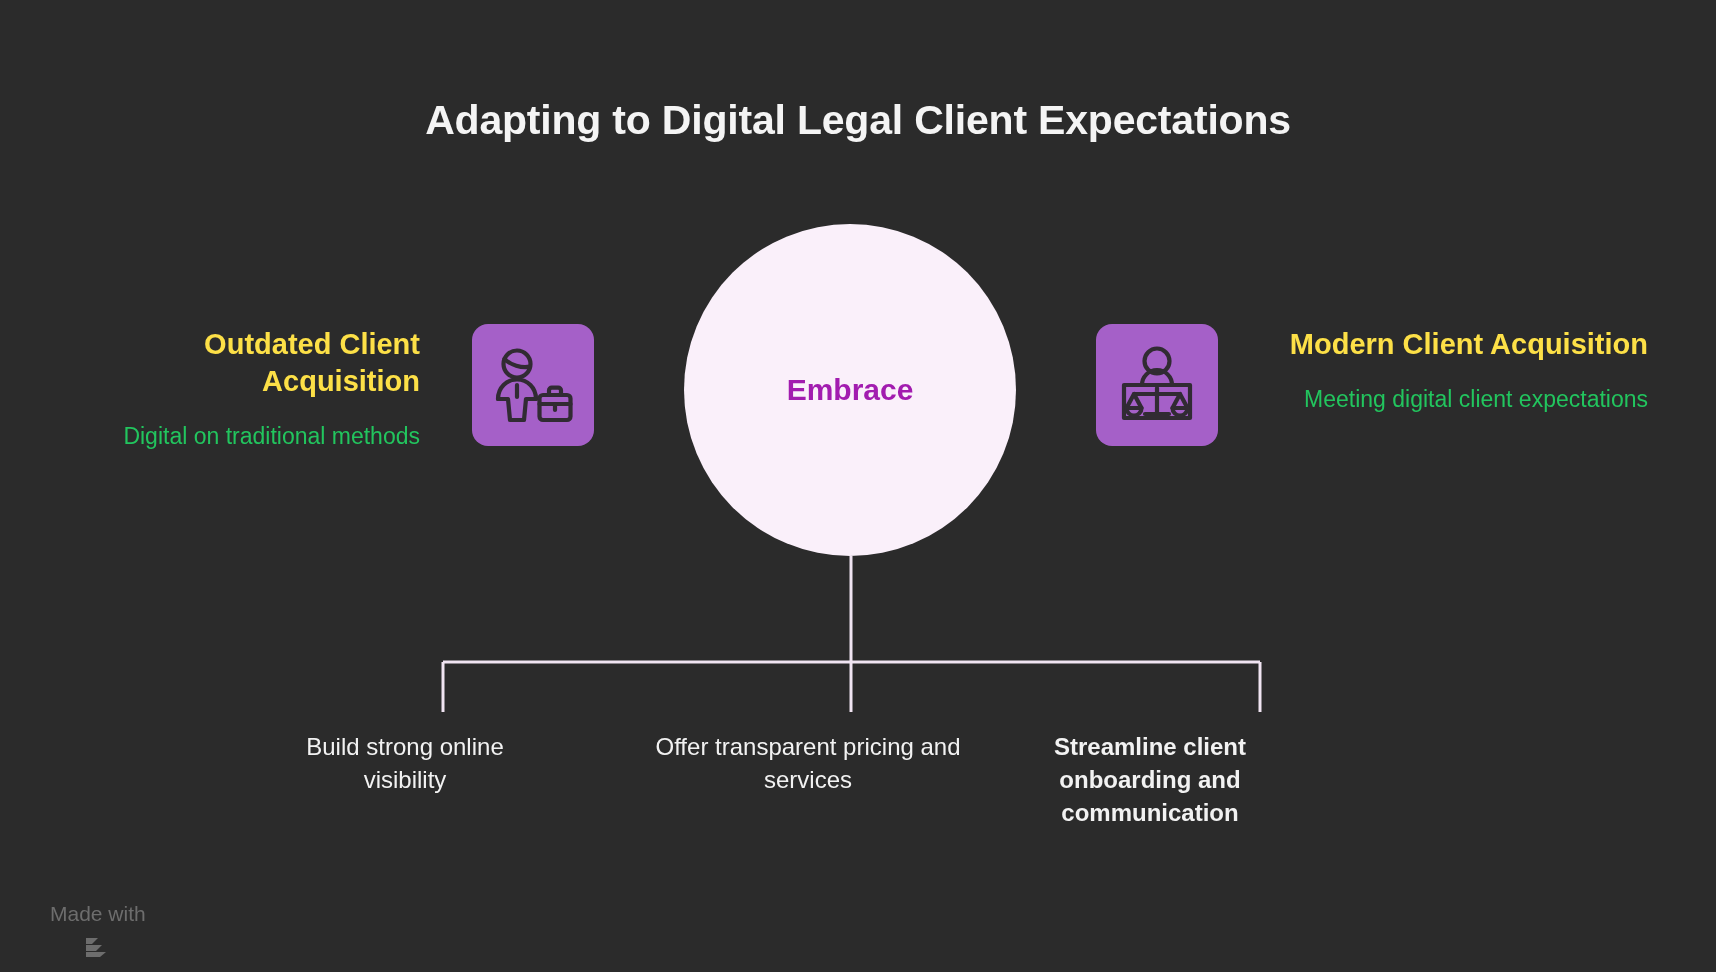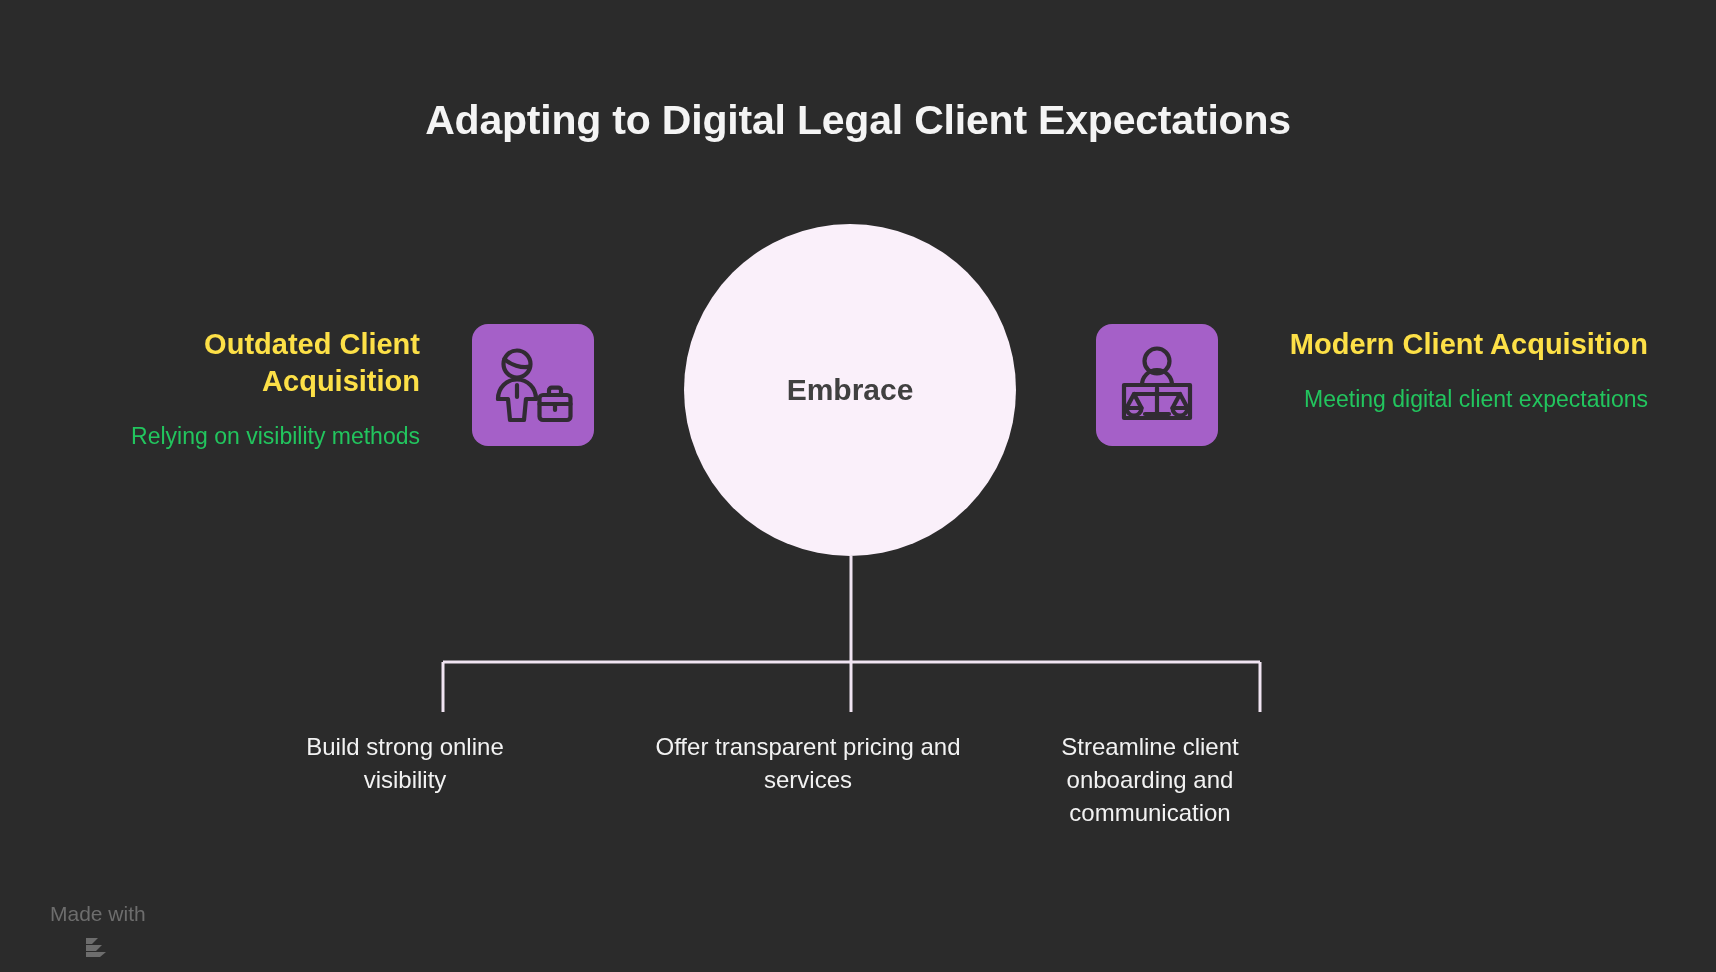--- a/index.html
+++ b/index.html
@@ -57,21 +57,21 @@
   
   .center-circle {
     position:absolute;
     left:684px; top:224px;
     width:332px; height:332px;
     border-radius:50%;
     background:#faf0fa;
     display:flex; align-items:center; justify-content:center;
   }
   .center-label {
-    color:#404040;
+    color:#a21caf;
     font-size:30px;
     font-weight:bold;
     text-align:center;
     line-height:1.32;
     padding:0 26px;
   }
 
   
   .connectors { position:absolute; left:0; top:0; width:1716px; height:972px; pointer-events:none; }
 
@@ -79,21 +79,21 @@
   .leaf {
     position:absolute;
     color:#f2f2f2;
     font-size:24px;
     font-weight:normal;
     line-height:1.38;
     text-align:center;
   }
   .leaf-1 { left:270px; top:730px; width:270px; }
   .leaf-2 { left:645px; top:730px; width:326px; }
-  .leaf-3 { left:1020px; top:730px; width:260px; }
+  .leaf-3 { left:1020px; top:730px; width:260px;font-weight:bold; }
 
   
   .footer {
     position:absolute;
     left:50px; top:902px;
     display:flex; align-items:center; gap:10px;
     color:#6d6d6d;
     font-size:21px;
     flex-direction:column;
   }
@@ -112,21 +112,21 @@
 
     <line x1="443" y1="662" x2="1260" y2="662" stroke="#f0e4f2" stroke-width="3"></line>
 
     <line x1="443" y1="662" x2="443" y2="712" stroke="#f0e4f2" stroke-width="3"></line>
     <line x1="851" y1="662" x2="851" y2="712" stroke="#f0e4f2" stroke-width="3"></line>
     <line x1="1260" y1="662" x2="1260" y2="712" stroke="#f0e4f2" stroke-width="3"></line>
   </svg>
 
   <div class="side-block left-block">
     <div class="side-heading">Outdated Client Acquisition</div>
-    <div class="side-desc">Relying on visibility methods</div>
+    <div class="side-desc">Digital on traditional methods</div>
   </div>
 
   <div class="icon-tile left">
     <span>
       <svg width="86" height="86" viewBox="0 0 86 86" fill="none" stroke="#312b33" stroke-width="4.2" stroke-linecap="round" stroke-linejoin="round">
 
         <circle cx="27" cy="22" r="13.5"></circle>
         <path d="M14.6 16.8 C20 23 32 26.5 39.8 24.6"></path>
 
         <path d="M8 57 C8 45.5 16.5 37.5 27 37.5 C37.5 37.5 46 45.5 46 57"></path>

